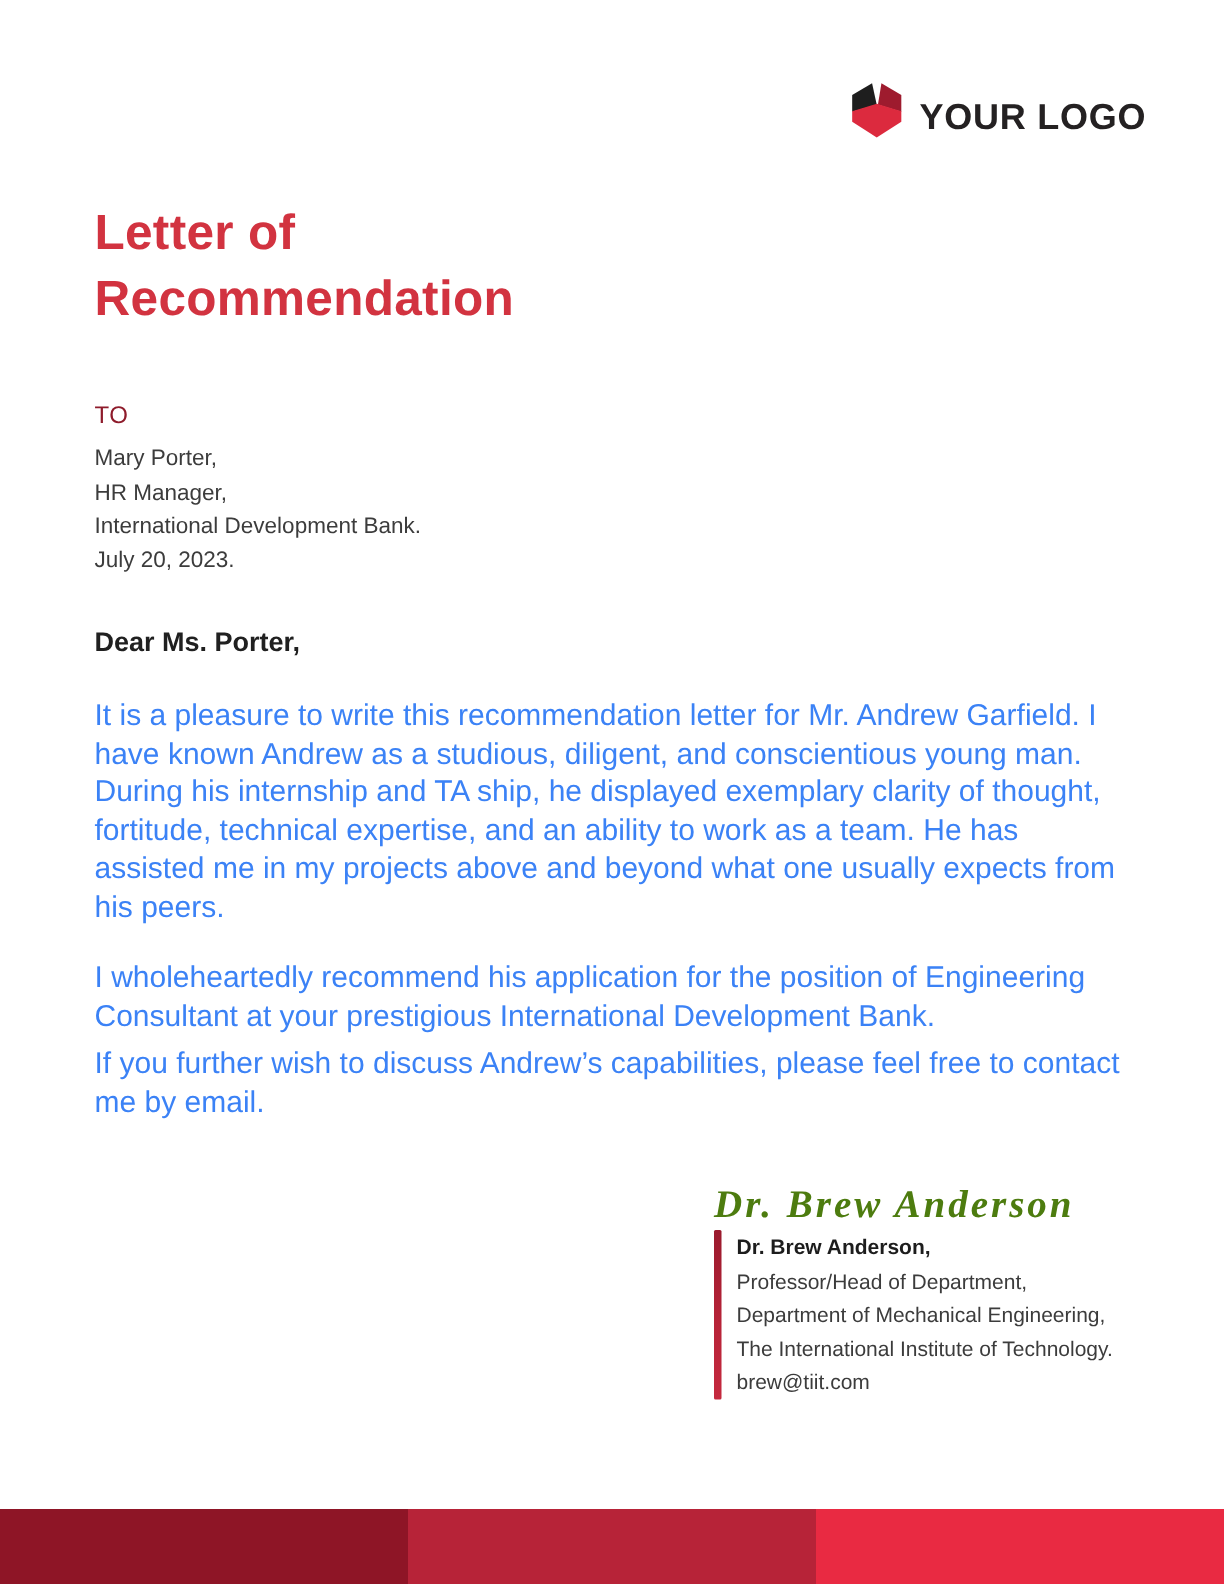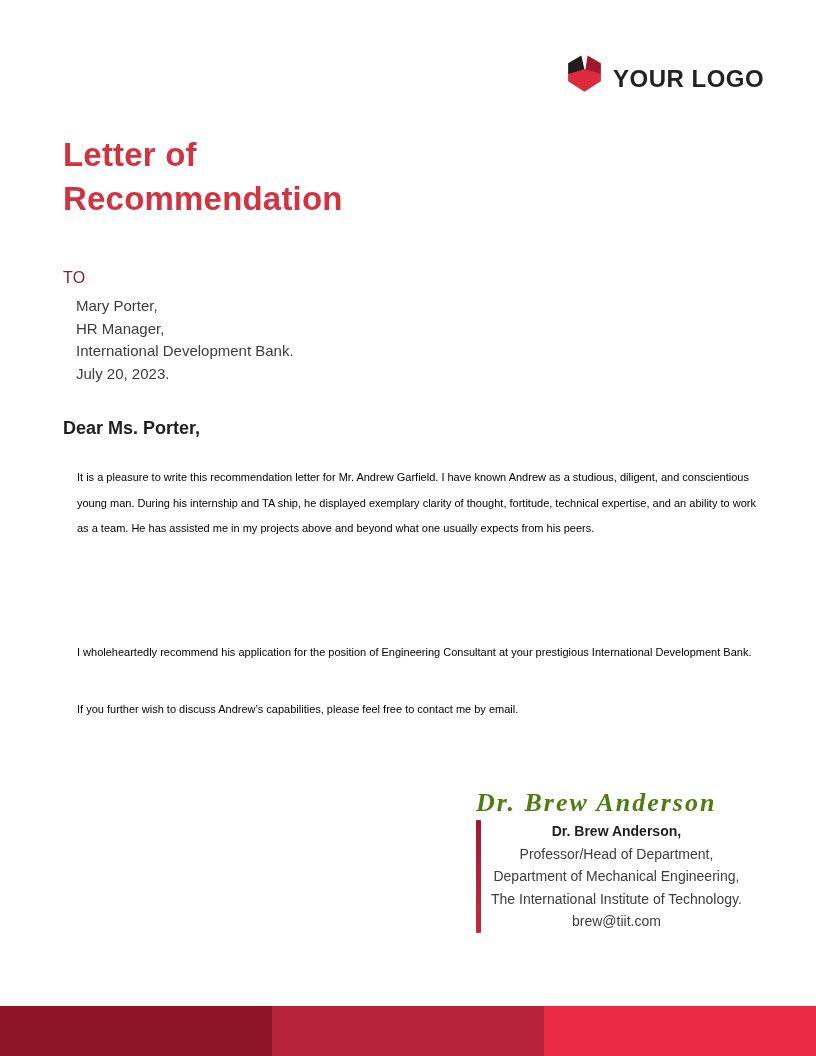--- a/index.html
+++ b/index.html
@@ -48,39 +48,38 @@
     font-size: 16px;
     font-weight: 400;
     color: #8E1B2B;
     letter-spacing: 0.3px;
     margin-bottom: 8px;
   }
   .recipient-line {
     font-size: 15px;
     line-height: 22.6px;
     color: #3C3C3C;
-    margin-left: 13px;
   }
 
   
   .salutation {
     position: absolute;
     left: 63px;
     top: 418px;
     font-size: 18px;
     font-weight: 700;
     color: #202020;
   }
   .body-paragraph {
     position: absolute;
-    left: 77px;
+    left: 63px;
     width: 692px;
-    font-size: 11px;
+    font-size: 20px;
     line-height: 25.6px;
-    color: #000000;
+    color: #3b82f6;
   }
   .p1 { top: 465px; }
   .p2 { top: 620px; margin-top: 20px; }
   .p3 { top: 697px; }
 
   
   .sig-script {
     position: absolute;
     left: 476px;
     top: 788px;
@@ -96,21 +95,21 @@
     left: 476px;
     top: 820px;
     display: flex;
     gap: 10px;
   }
   .sig-bar {
     width: 5px;
     background: linear-gradient(180deg, #9A1A2D 0%, #B72338 55%, #C5293E 100%);
     border-radius: 1px;
   }
-  .sig-lines { display: flex; flex-direction: column; align-items: center; }
+  .sig-lines { display: flex; flex-direction: column; }
   .sig-line {
     font-size: 14px;
     line-height: 22.5px;
     color: #3C3C3C;
   }
   .sig-name { font-weight: 700; color: #1D1D1D; }
 
   
   .footer {
     position: absolute;

